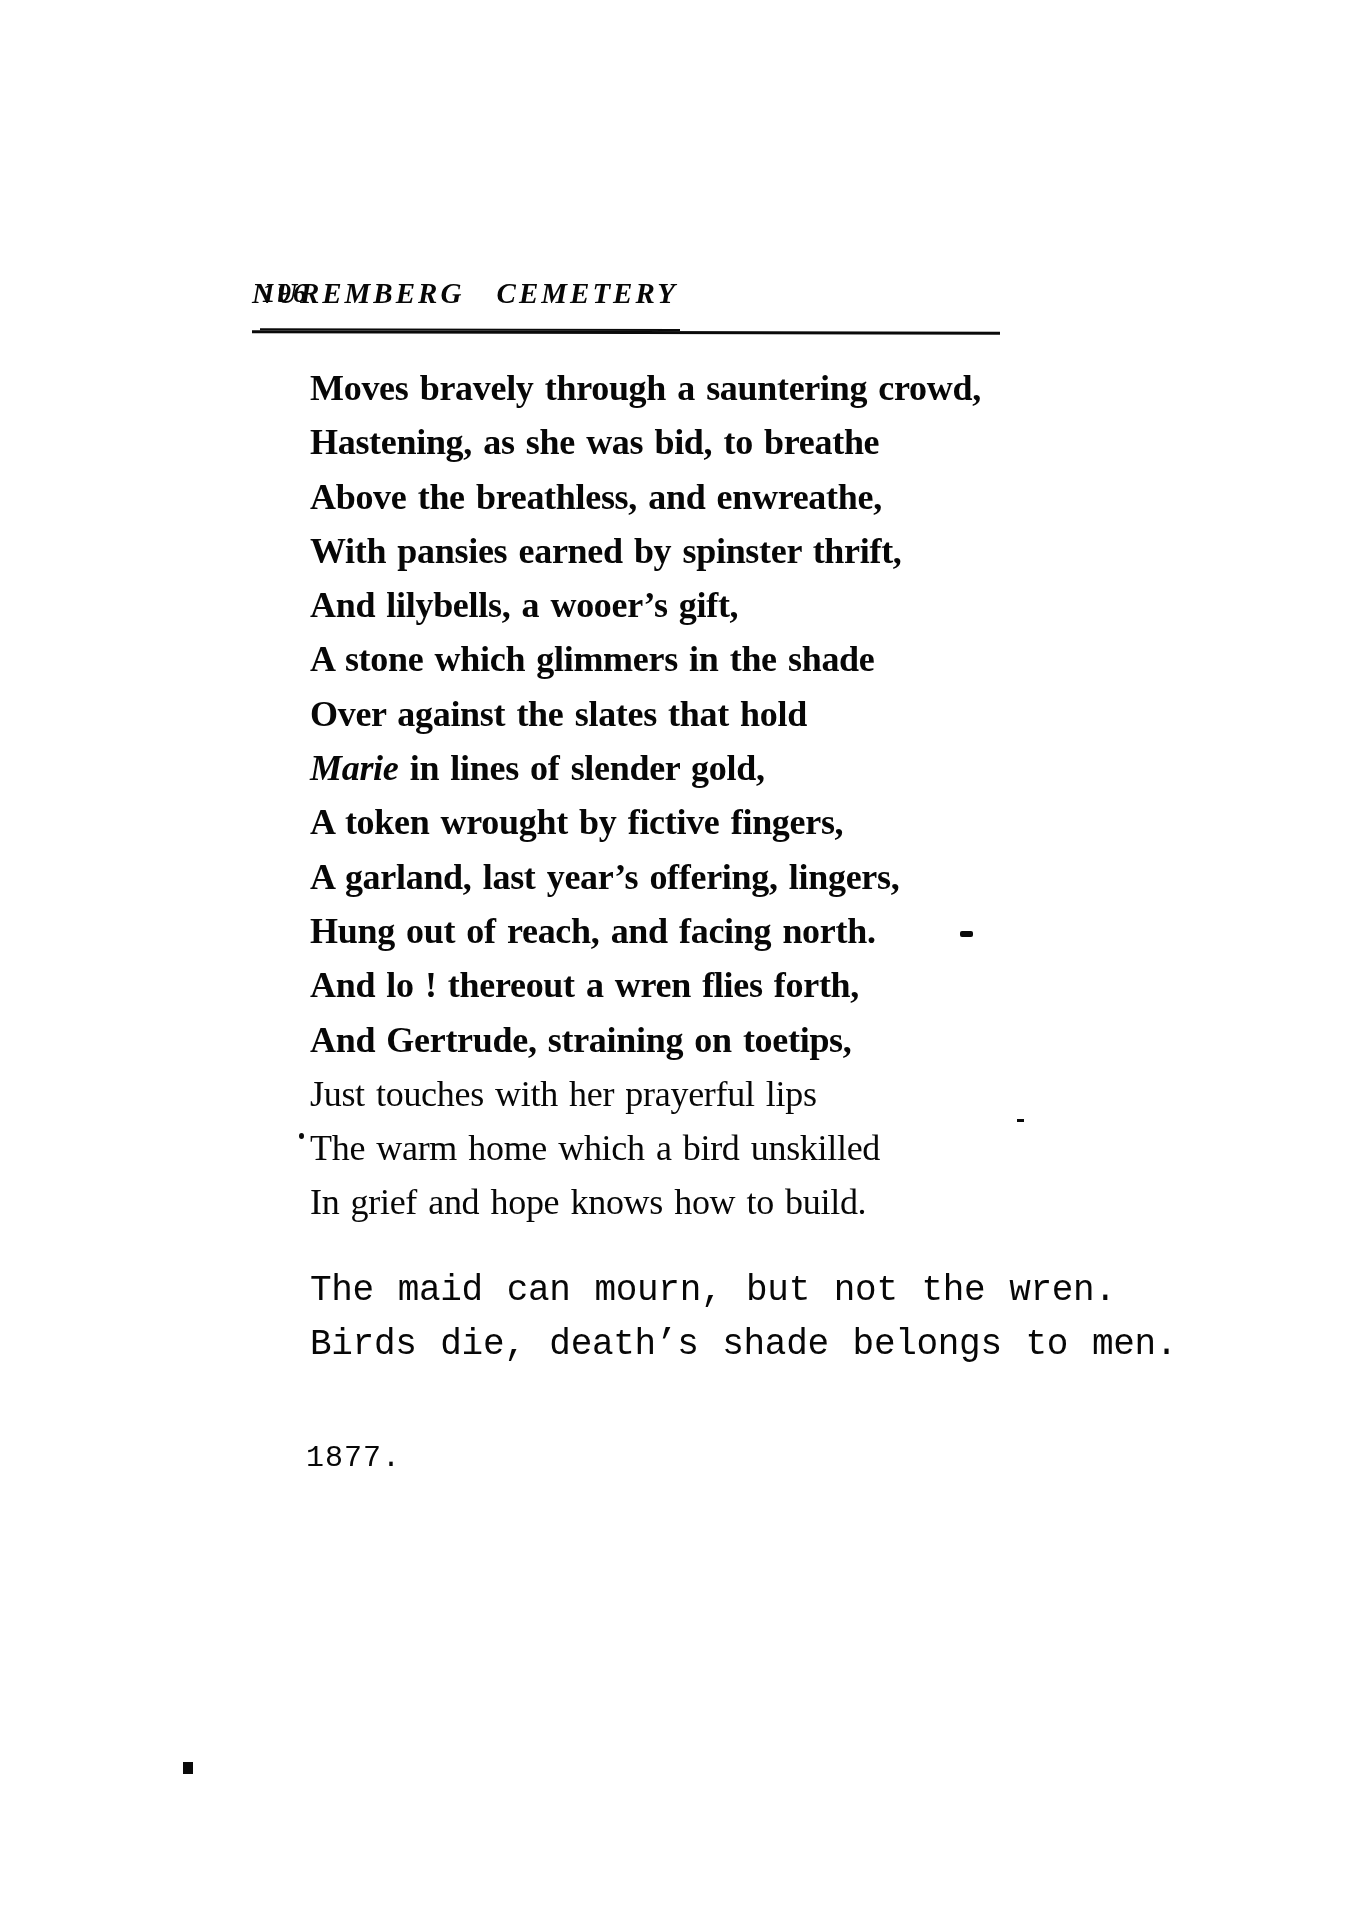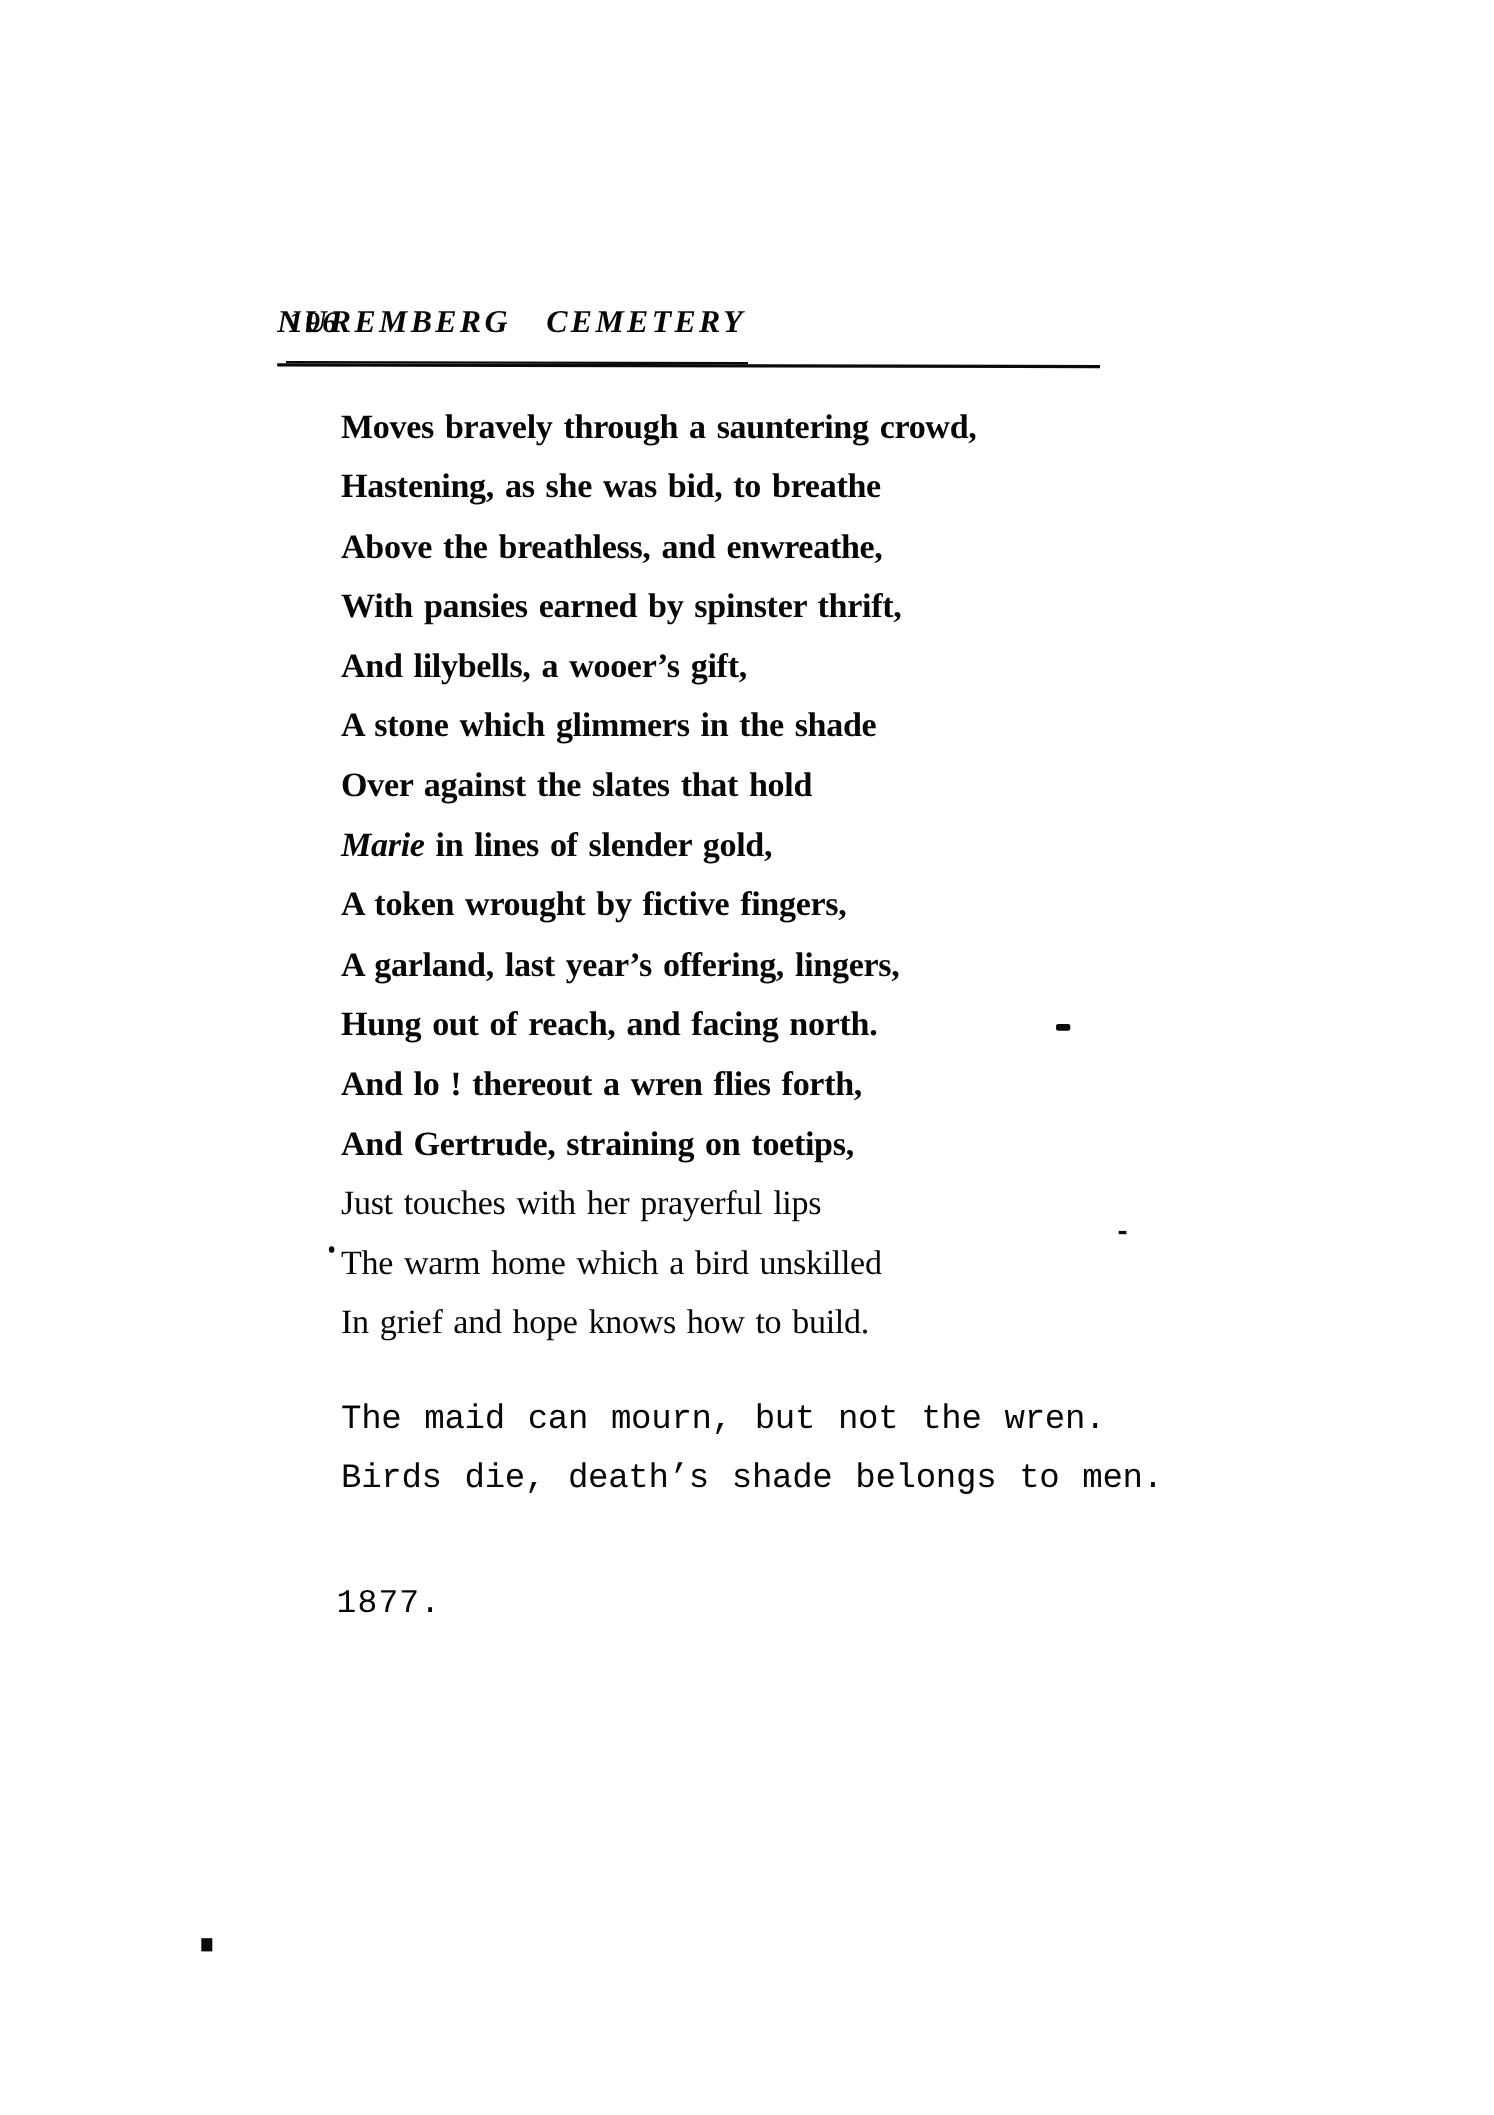--- a/index.html
+++ b/index.html
@@ -64,21 +64,21 @@
     top: 361px;
     width: 760px;
   }
   .stanza + .stanza {
     margin-top: 34px;
     font-family: Liberation Mono, monospace;
   }
   .poem-line {
     height: 54.3px;
     line-height: 54.3px;
-    font-size: 31px;
+    font-size: 36px;
     letter-spacing: -0.3px;
     word-spacing: 2.5px;
     white-space: nowrap;
   }
   .ink-heavy { font-weight: bold; }
   .ink-light { font-weight: normal; }
   .it { font-style: italic; }
   .poem-date {
     position: absolute;
     left: 306px;

